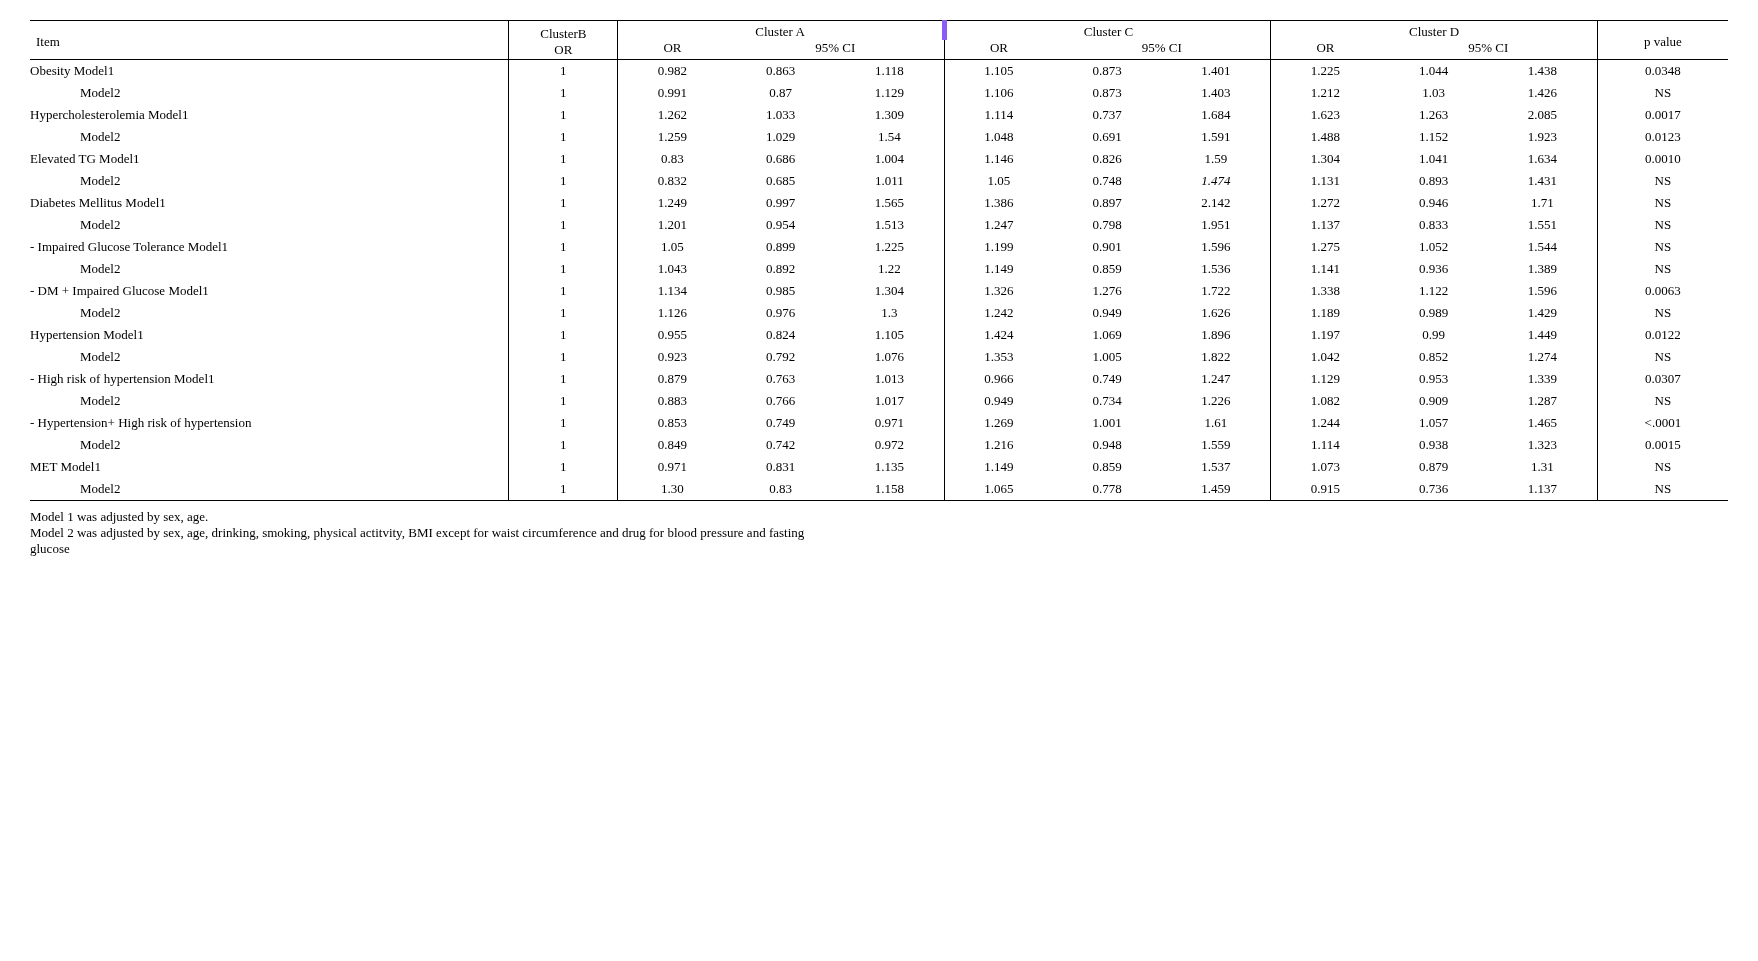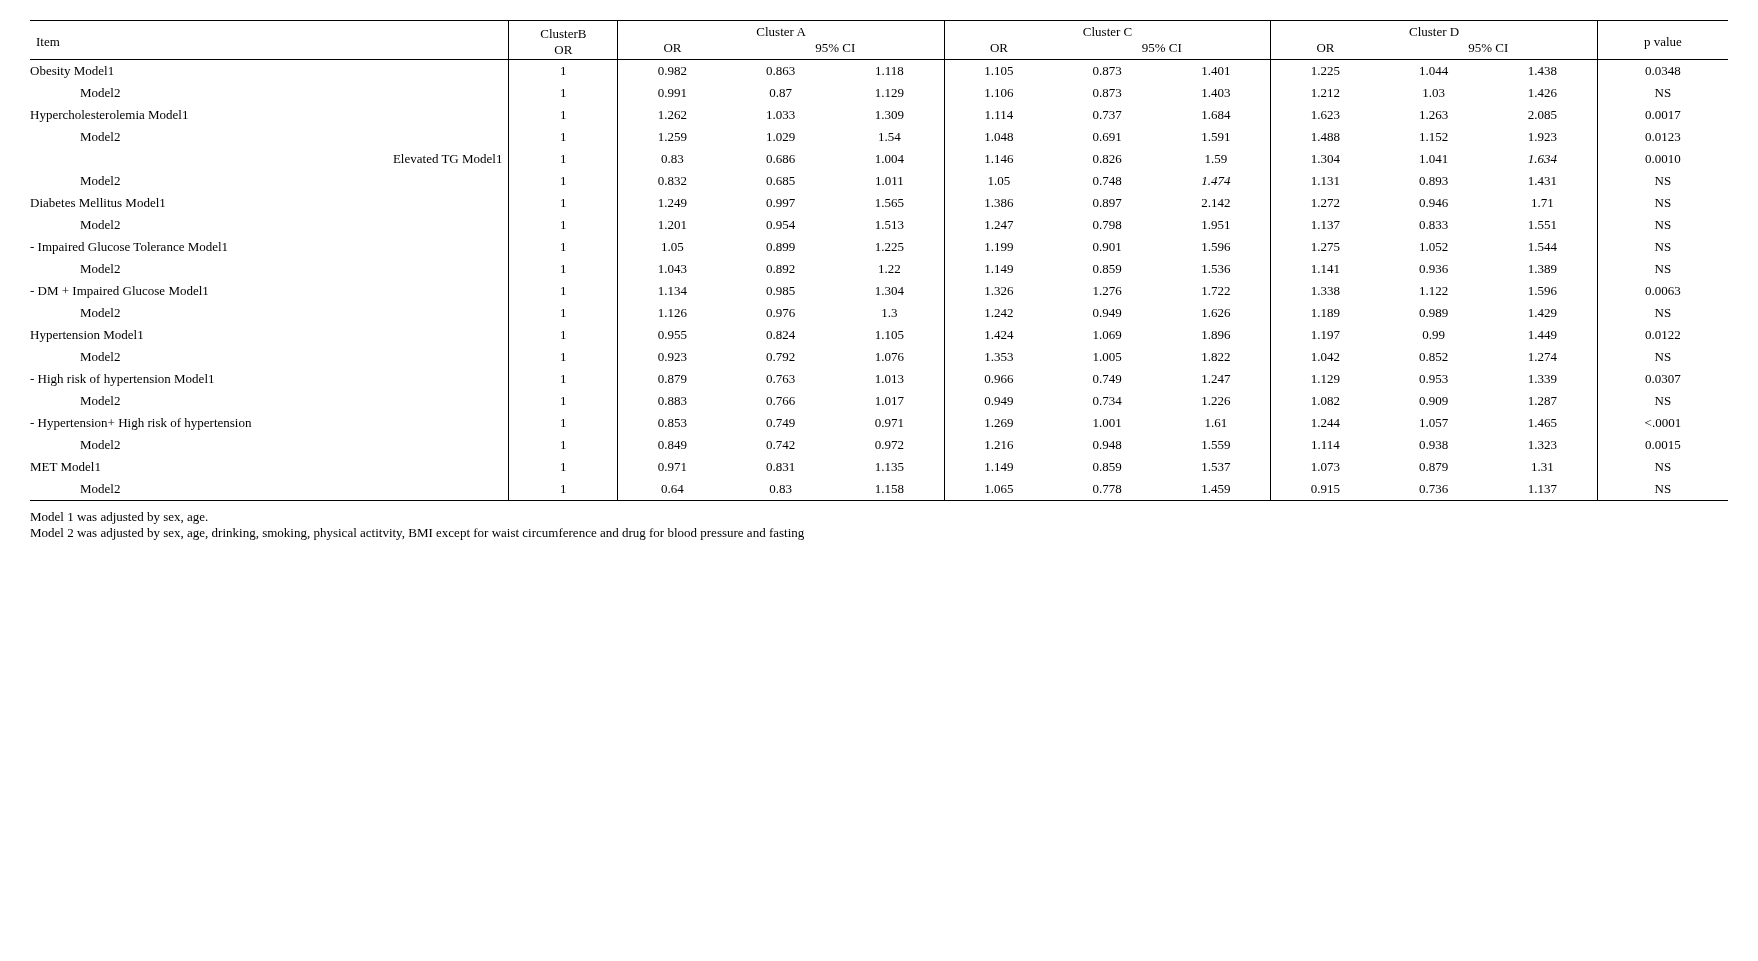--- a/index.html
+++ b/index.html
@@ -54,21 +54,21 @@
 </head>
 <body>
 
 <div class="table-container">
   <table>
     <thead>
       <tr class="header-top">
         <th rowspan="2" class="item-col" style="border-top:1.5px solid #000; border-bottom:1px solid #000;">Item</th>
         <th rowspan="2" style="border-top:1.5px solid #000; border-bottom:1px solid #000; border-left:1px solid #000; width:5%;">ClusterB<br>OR</th>
         <th colspan="3" style="border-top:1.5px solid #000; border-left:1px solid #000; border-right:1px solid #000;">Cluster A</th>
-        <th colspan="3" style="border-top:1.5px solid #000; border-left:1px solid #8b5cf6; border-right:1px solid #000;">Cluster C</th>
+        <th colspan="3" style="border-top:1.5px solid #000; border-left:5px solid #8b5cf6; border-right:1px solid #000;">Cluster C</th>
         <th colspan="3" style="border-top:1.5px solid #000; border-left:1px solid #000; border-right:1px solid #000;">Cluster D</th>
         <th rowspan="2" style="border-top:1.5px solid #000; border-bottom:1px solid #000; border-left:1px solid #000; width:6%;">p value</th>
       </tr>
       <tr class="header-bottom">
         <th style="border-top:none; border-bottom:1px solid #000; border-left:1px solid #000; width:5%;">OR</th>
         <th colspan="2" style="border-top:none; border-bottom:1px solid #000; border-right:1px solid #000; width:10%;">95%  CI</th>
         <th style="border-top:none; border-bottom:1px solid #000; border-left:1px solid #000; width:5%;">OR</th>
         <th colspan="2" style="border-top:none; border-bottom:1px solid #000; border-right:1px solid #000; width:10%;">95%  CI</th>
         <th style="border-top:none; border-bottom:1px solid #000; border-left:1px solid #000; width:5%;">OR</th>
         <th colspan="2" style="border-top:none; border-bottom:1px solid #000; border-right:1px solid #000; width:10%;">95%  CI</th>
@@ -125,31 +125,31 @@
           <td style="border-right: 1px solid rgb(0, 0, 0);">1.54</td>
           <td style="border-left: 1px solid rgb(0, 0, 0); margin-left: 20px;">1.048</td>
           <td>0.691</td>
           <td style="border-right: 1px solid rgb(0, 0, 0);">1.591</td>
           <td style="border-left: 1px solid rgb(0, 0, 0);">1.488</td>
           <td>1.152</td>
           <td style="border-right: 1px solid rgb(0, 0, 0);">1.923</td>
           <td style="border-left: 1px solid rgb(0, 0, 0);">0.0123</td>
         </tr>
         <tr>
-          <td style="text-align: right; padding-left: 0px; margin-top: 19px;">Elevated TG  Model1</td>
+          <td style="text-align: left; padding-left: 0px; margin-top: 19px;">Elevated TG  Model1</td>
           <td style="border-left: 1px solid rgb(0, 0, 0);">1</td>
           <td style="border-left: 1px solid rgb(0, 0, 0);">0.83</td>
           <td>0.686</td>
           <td style="border-right: 1px solid rgb(0, 0, 0);">1.004</td>
           <td style="border-left: 1px solid rgb(0, 0, 0);">1.146</td>
           <td>0.826</td>
           <td style="border-right: 1px solid rgb(0, 0, 0);">1.59</td>
           <td style="border-left: 1px solid rgb(0, 0, 0);">1.304</td>
           <td>1.041</td>
-          <td style="border-right: 1px solid rgb(0, 0, 0); font-style: italic;">1.634</td>
+          <td style="border-right: 1px solid rgb(0, 0, 0);">1.634</td>
           <td style="border-left: 1px solid rgb(0, 0, 0);">0.0010</td>
         </tr>
         <tr>
           <td style="text-align: left; padding-left: 50px;">Model2</td>
           <td style="border-left: 1px solid rgb(0, 0, 0);">1</td>
           <td style="border-left: 1px solid rgb(0, 0, 0);">0.832</td>
           <td>0.685</td>
           <td style="border-right: 1px solid rgb(0, 0, 0);">1.011</td>
           <td style="border-left: 1px solid rgb(0, 0, 0);">1.05</td>
           <td>0.748</td>
@@ -337,30 +337,31 @@
           <td>0.859</td>
           <td style="border-right: 1px solid rgb(0, 0, 0);">1.537</td>
           <td style="border-left: 1px solid rgb(0, 0, 0);">1.073</td>
           <td>0.879</td>
           <td style="border-right: 1px solid rgb(0, 0, 0);">1.31</td>
           <td style="border-left: 1px solid rgb(0, 0, 0);">NS</td>
         </tr>
         <tr>
           <td style="text-align: left; padding-left: 50px; border-bottom: 1.5px solid rgb(0, 0, 0);">Model2</td>
           <td style="border-left: 1px solid rgb(0, 0, 0); border-bottom: 1.5px solid rgb(0, 0, 0);">1</td>
-          <td style="border-left: 1px solid rgb(0, 0, 0); border-bottom: 1.5px solid rgb(0, 0, 0);">0.64</td>
+          <td style="border-left: 1px solid rgb(0, 0, 0); border-bottom: 1.5px solid rgb(0, 0, 0);">1.30</td>
           <td style="border-bottom: 1.5px solid rgb(0, 0, 0);">0.83</td>
           <td style="border-right: 1px solid rgb(0, 0, 0); border-bottom: 1.5px solid rgb(0, 0, 0);">1.158</td>
           <td style="border-left: 1px solid rgb(0, 0, 0); border-bottom: 1.5px solid rgb(0, 0, 0);">1.065</td>
           <td style="border-bottom: 1.5px solid rgb(0, 0, 0);">0.778</td>
           <td style="border-right: 1px solid rgb(0, 0, 0); border-bottom: 1.5px solid rgb(0, 0, 0);">1.459</td>
           <td style="border-left: 1px solid rgb(0, 0, 0); border-bottom: 1.5px solid rgb(0, 0, 0);">0.915</td>
           <td style="border-bottom: 1.5px solid rgb(0, 0, 0);">0.736</td>
           <td style="border-right: 1px solid rgb(0, 0, 0); border-bottom: 1.5px solid rgb(0, 0, 0);">1.137</td>
           <td style="border-left: 1px solid rgb(0, 0, 0); border-bottom: 1.5px solid rgb(0, 0, 0);">NS</td>
         </tr>
       </tbody>
   </table>
   <div class="footnote">
     <div>Model 1 was adjusted by sex, age.</div>
     <div>Model 2 was adjusted by sex, age, drinking, smoking, physical actitvity, BMI except for waist circumference and drug for blood pressure and fasting</div>
+    <div>glucose</div>
   </div>
 </div>
 
 </body></html>

